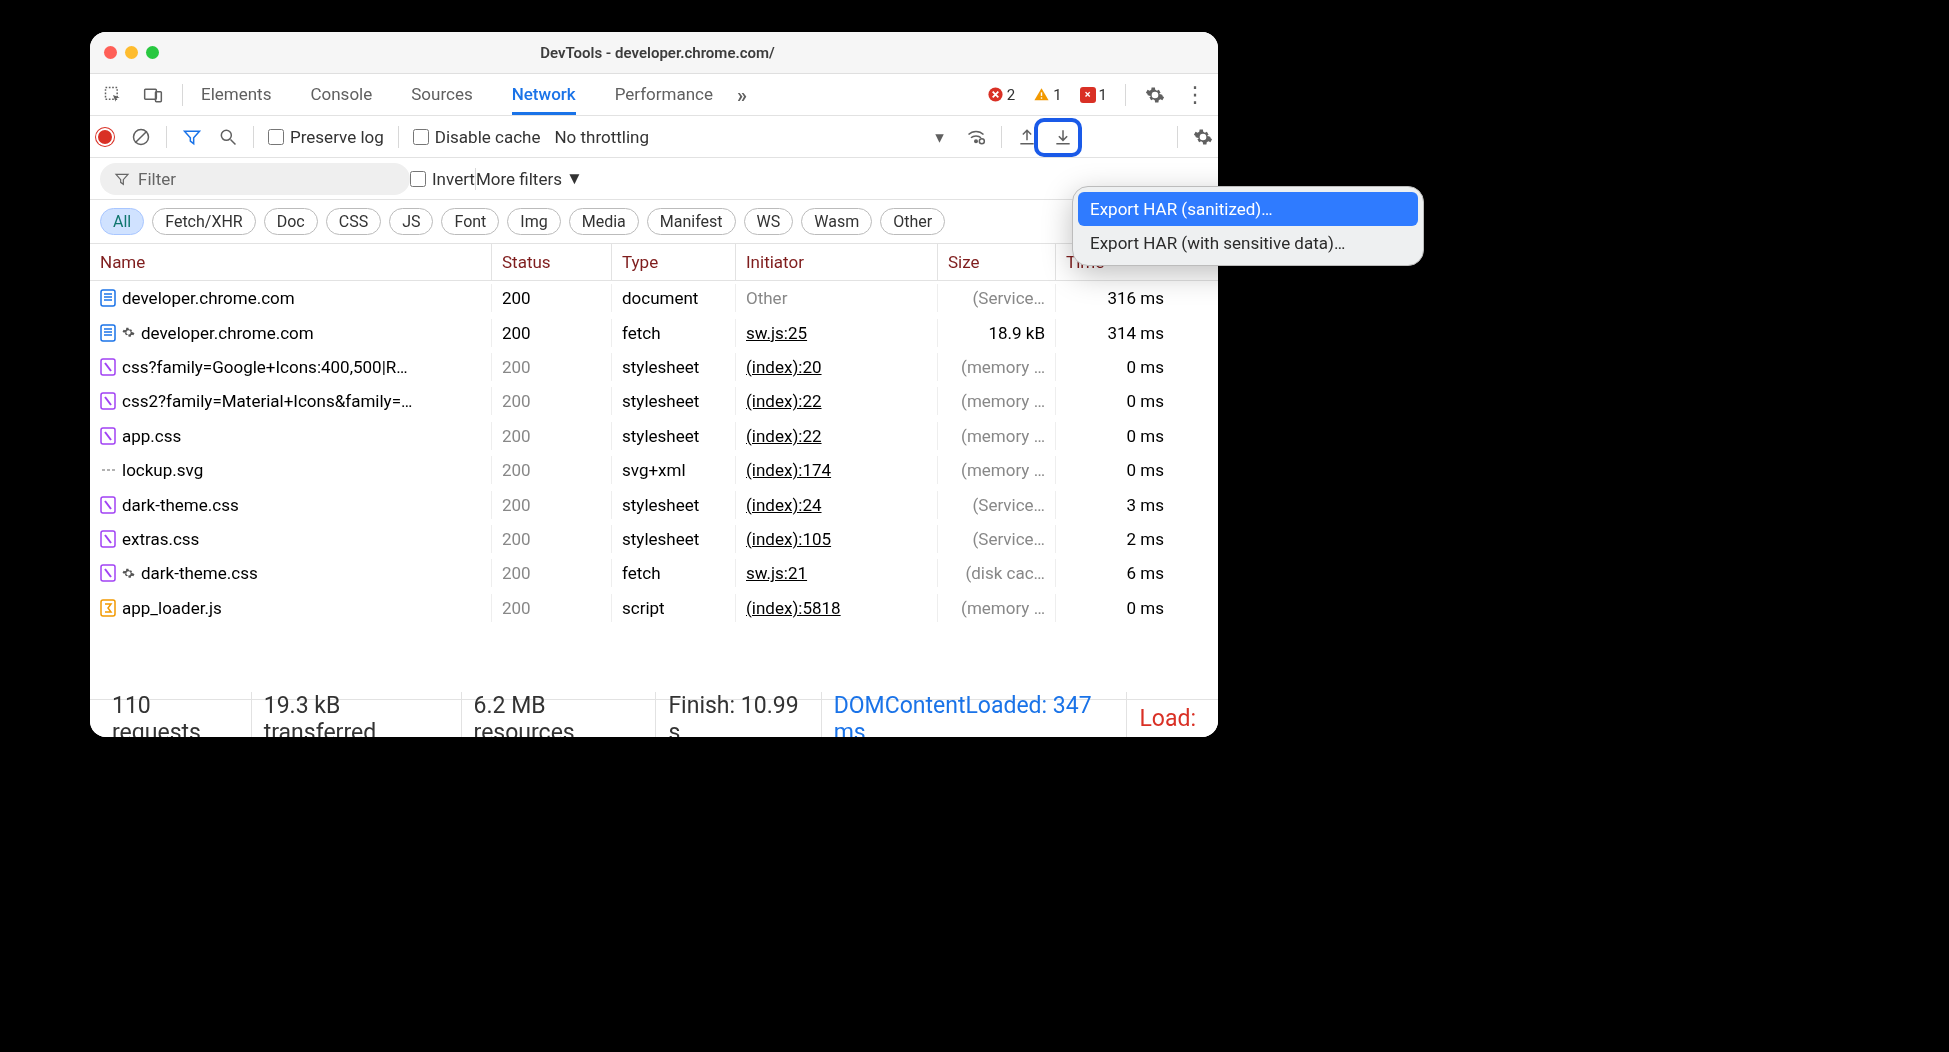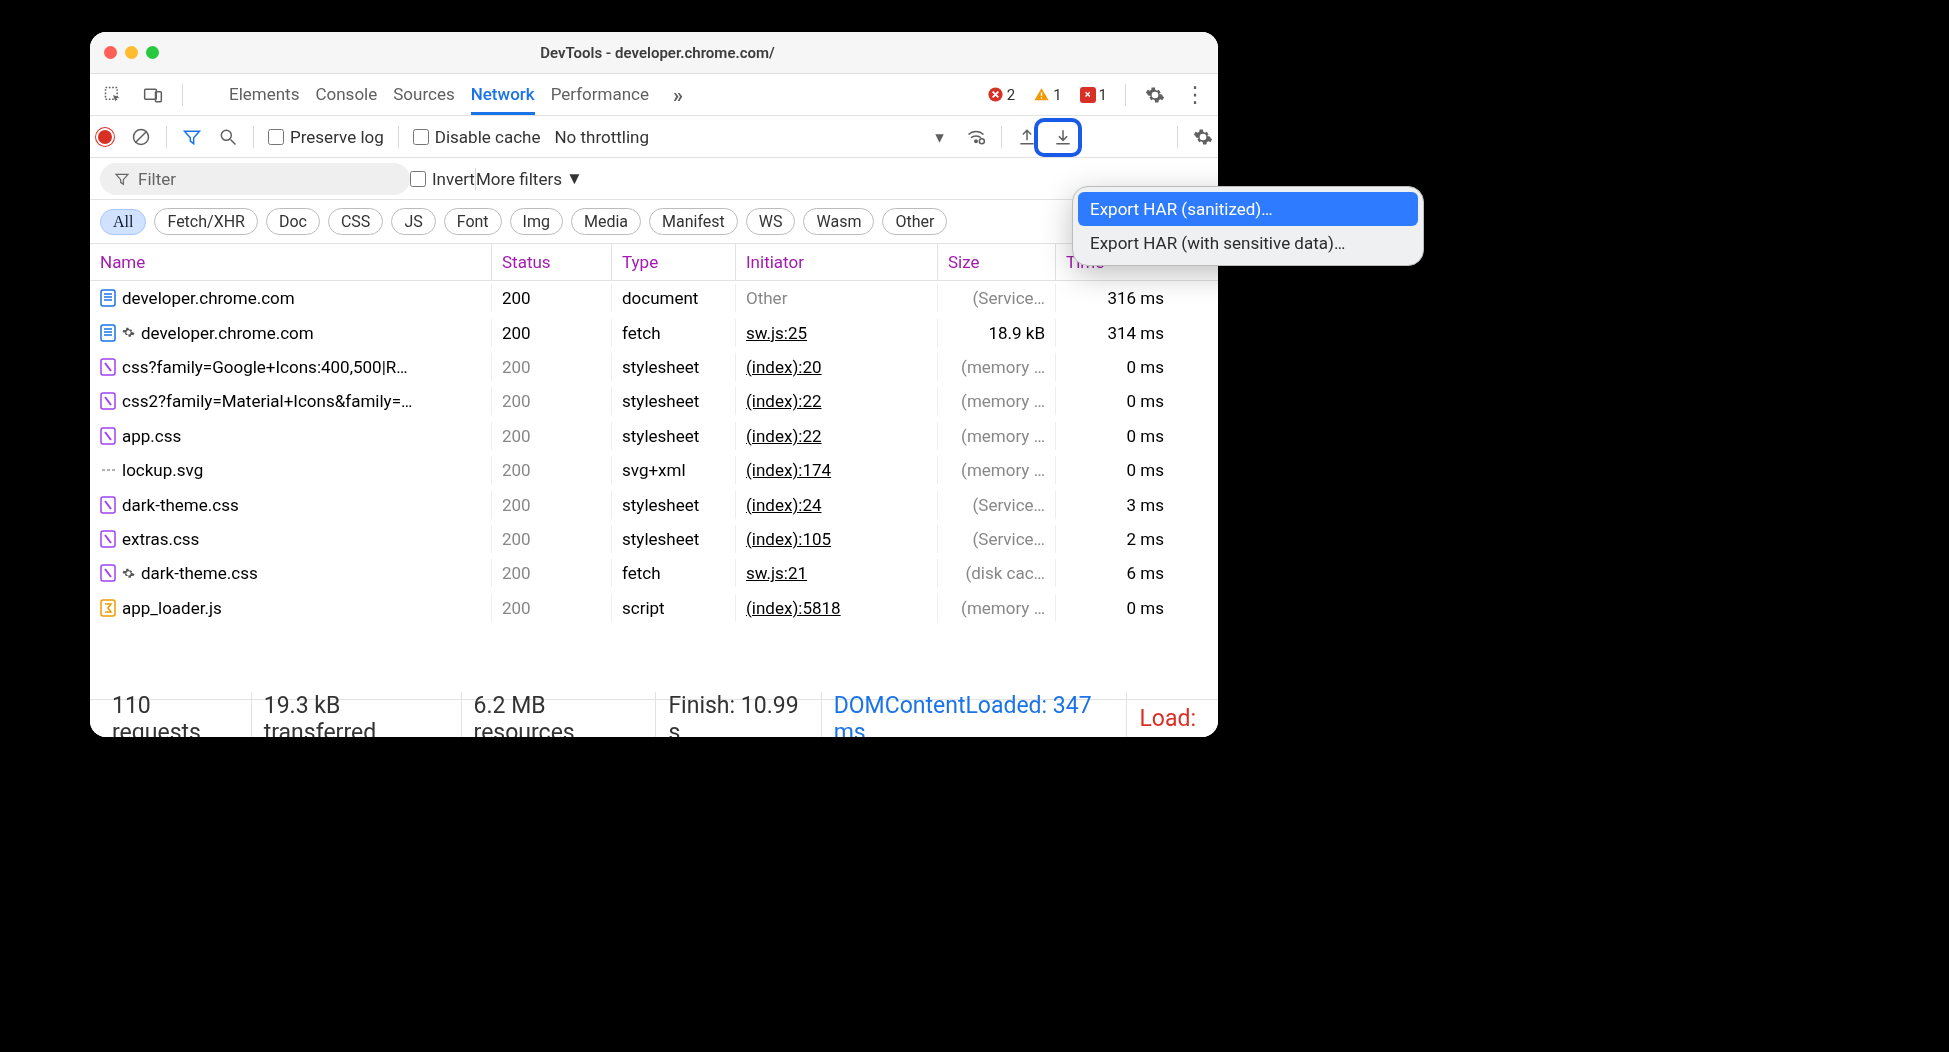--- a/index.html
+++ b/index.html
@@ -27,23 +27,23 @@
 .rec { width:14px; height:14px; border-radius:50%; background:#d93025; border:2px solid #d93025; box-shadow:0 0 0 2px #fff, 0 0 0 3px #d93025; }
 .rec-wrap { width:22px; height:22px; display:flex; align-items:center; justify-content:center; }
 .chk { display:flex; align-items:center; gap:6px; color:#333; }
 .chk input { width:16px; height:16px; }
 .sel { display:flex; align-items:center; gap:4px; color:#333; }
 .hl { position:absolute; border:4px solid #1a5ae8; border-radius:10px; pointer-events:none; }
 .filterrow { height:42px; display:flex; align-items:center; padding:0 10px; border-bottom:1px solid #e2e2e2; font-size:17px; }
 .filterbox { display:flex; align-items:center; gap:8px; background:#efefef; border-radius:20px; padding:6px 14px; width:310px; color:#666; }
 .chips { height:44px; display:flex; align-items:center; padding:0 10px; gap:8px; border-bottom:1px solid #e2e2e2; font-size:16px; }
 .chip { border:1px solid #bbb; border-radius:14px; padding:3px 12px; color:#333; cursor:pointer; }
-.chip.active { background:#d0e2ff; border-color:#a8c6ff; color:#0f172a;font-family:Liberation Serif, serif; }
+.chip.active { background:#d0e2ff; border-color:#a8c6ff; color:#0f766e; }
 .table-head { display:flex; border-bottom:1px solid #e2e2e2; background:#fff; }
-.th { padding:8px 10px; font-size:17px; color:#a21caf; border-right:1px solid #e2e2e2; }
+.th { padding:8px 10px; font-size:17px; color:#7f1d1d; border-right:1px solid #e2e2e2; }
 .c-name{width:402px;} .c-status{width:120px;} .c-type{width:124px;} .c-init{width:202px;} .c-size{width:118px;text-align:right;} .c-time{width:118px;text-align:right;}
 .rows { background:#fff; }
 .row { display:flex; font-size:17px; height:34.4px; align-items:center; }
 .td { padding:4px 10px; border-right:1px solid #eee; overflow:hidden; text-overflow:ellipsis; white-space:nowrap; }
 .td.c-name{display:flex;align-items:center;gap:6px;}
 .td.c-size{text-align:right;} .td.c-time{text-align:right;}
 .dim { color:#888; }
 .und { text-decoration:underline; }
 .fileicon { width:16px; height:18px; flex-shrink:0; }
 .statusbar { position:absolute; bottom:0; left:0; right:0; height:38px; border-top:1px solid #e2e2e2; display:flex; align-items:center; padding:0 10px; gap:0; font-size:23px; background:#fff; }
@@ -78,21 +78,21 @@
           <path d="M12 12 L20 15 L16 16 L15 20 Z" fill="#606060" stroke="none"></path>
         </svg>
     </div>
     <div class="ticon">
       <svg class="ico-svg" viewBox="0 0 24 24">
           <rect x="2" y="5" width="14" height="12" rx="1"></rect>
           <rect x="15" y="8" width="7" height="12" rx="1"></rect>
         </svg>
     </div>
     <div class="vdiv"></div>
-    <div id="tabs-container" style="display: flex; gap: 16px; margin-left: 28px;">
+    <div id="tabs-container" style="display: flex; gap: 39px;">
         <div class="tab">Elements</div>
         <div class="tab">Console</div>
         <div class="tab">Sources</div>
         <div class="tab active">Network</div>
         <div class="tab">Performance</div>
       </div>
     <div class="ticon" style="font-weight:bold;font-size:20px;">»</div>
     <div class="spacer"></div>
     <div class="badge-err">
       <svg viewBox="0 0 24 24">

